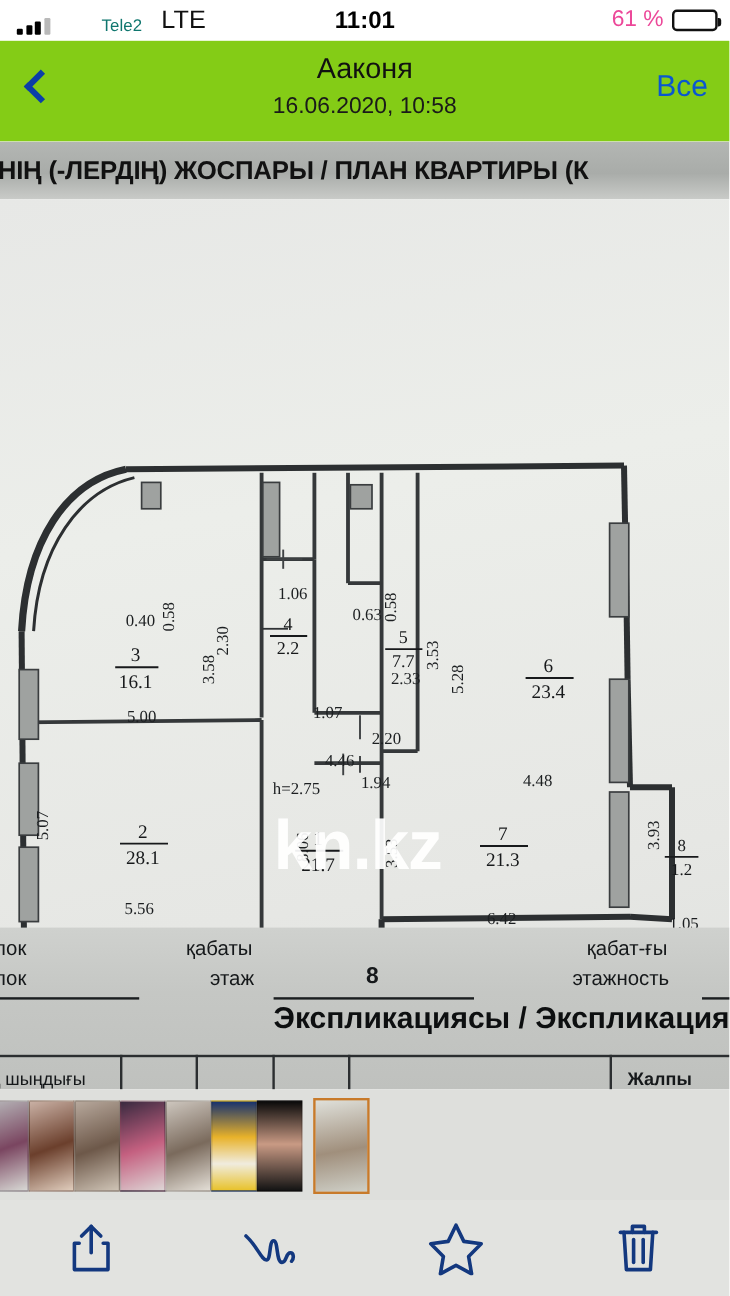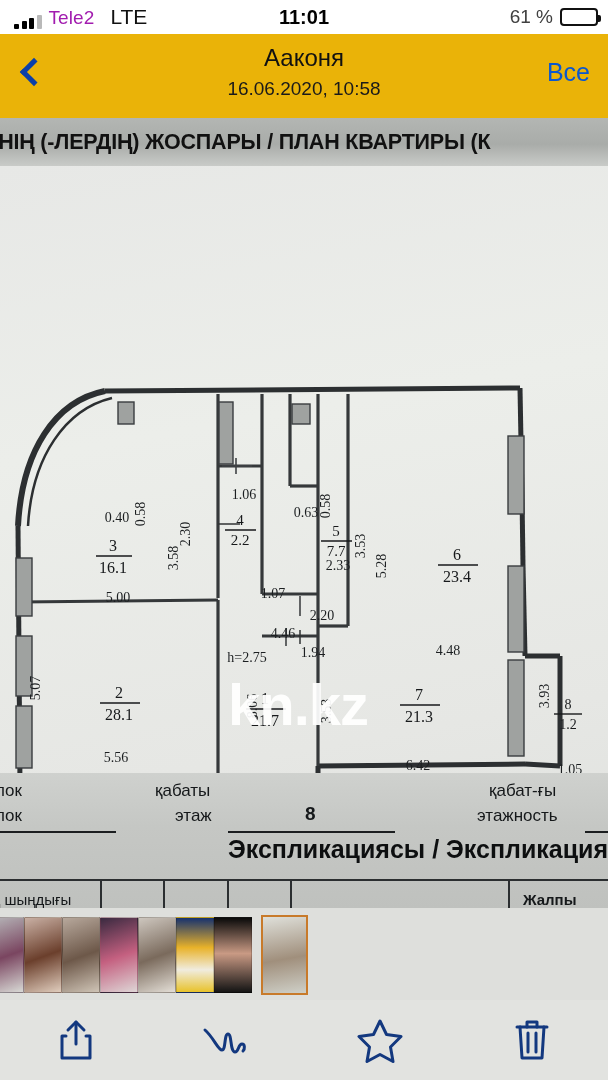--- a/index.html
+++ b/index.html
@@ -11,34 +11,34 @@
   
   .statusbar { position:absolute; top:0; left:0; width:608px; height:34px;
                display:flex; align-items:center; background:#fff; }
   .sb-left { display:flex; align-items:flex-end; gap:7px; padding-left:14px; }
   .bars { display:flex; align-items:flex-end; gap:2.5px; height:15px; }
   .bars i { display:block; width:5px; background:#000; border-radius:1px; }
   .bars i:nth-child(1){ height:5px; }
   .bars i:nth-child(2){ height:8px; }
   .bars i:nth-child(3){ height:11px; }
   .bars i:nth-child(4){ height:14px; background:#b9b9b9; }
-  .carrier { font-size:19px; color:#a21caf; letter-spacing:.1px; }
+  .carrier { font-size:14px; color:#0f766e; letter-spacing:.1px;margin-left:36px; }
   .lte { font-size:21px; color:#111; margin-left:9px; }
   .sb-time { position:absolute; left:0; right:0; text-align:center;
              font-size:20px; font-weight:bold; color:#000; }
   .sb-right { position:absolute; right:10px; display:flex; align-items:center; gap:7px; }
-  .battpct { font-size:19px; color:#404040; }
+  .battpct { font-size:19px; color:#ec4899; }
   .batt { position:relative; width:38px; height:18px; border:2px solid #111;
           border-radius:4px; padding:2px; }
   .batt .fill { height:100%; width:61%; background:#000; border-radius:1px; }
   .batt .nub { position:absolute; right:-5px; top:5px; width:3px; height:7px;
                background:#111; border-radius:0 2px 2px 0; }
 
   
-  .navbar { position:absolute; top:34px; left:0; width:608px; height:84px; background:#eab308; }
+  .navbar { position:absolute; top:34px; left:0; width:608px; height:84px; background:#84cc16; }
   .backbtn { position:absolute; left:10px; top:14px; width:48px; height:48px;
              display:flex; align-items:center; justify-content:center; cursor:pointer; }
   .chev { width:20px; height:20px; border-left:5px solid #0b3fa8;
           border-bottom:5px solid #0b3fa8; transform:rotate(45deg); }
   .navtitle { position:absolute; left:0; right:0; top:10px; text-align:center;
               font-size:24px; color:#111; }
   .navsub { position:absolute; left:0; right:0; top:44px; text-align:center;
             font-size:19px; color:#1a1a1a; }
   .allbtn { position:absolute; right:18px; top:24px; font-size:25px;
             color:#0a57d0; cursor:pointer;margin-left:32px; }

